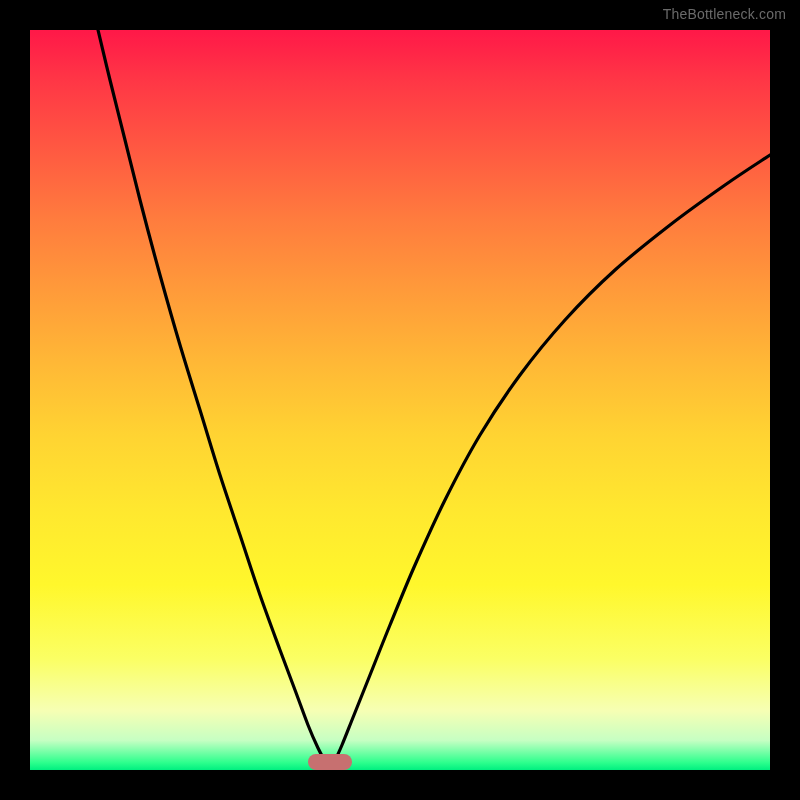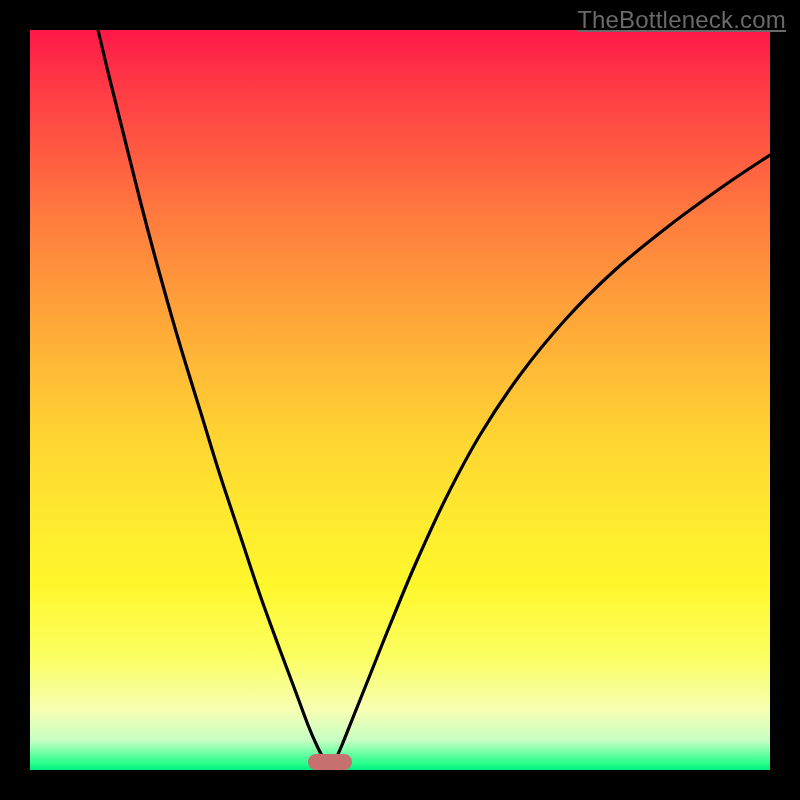--- a/index.html
+++ b/index.html
@@ -32,25 +32,24 @@
       #c6ffc3 96%,
       #2dff8d 99%,
       #00ef80 100%
     );
   }
   .watermark {
     position: absolute;
     top: 6px;
     right: 14px;
     color: #6a6a6a;
-    font-size: 24px;
+    font-size: 14px;
     font-weight: 500;
     letter-spacing: 0.2px;
     z-index: 20;
-    text-decoration: underline;
   }
   .marker {
     position: absolute;
     width: 44px;
     height: 16px;
     background: #c77070;
     border-radius: 8px;
     z-index: 6;
     transform: translate(-50%, 0);
   }

